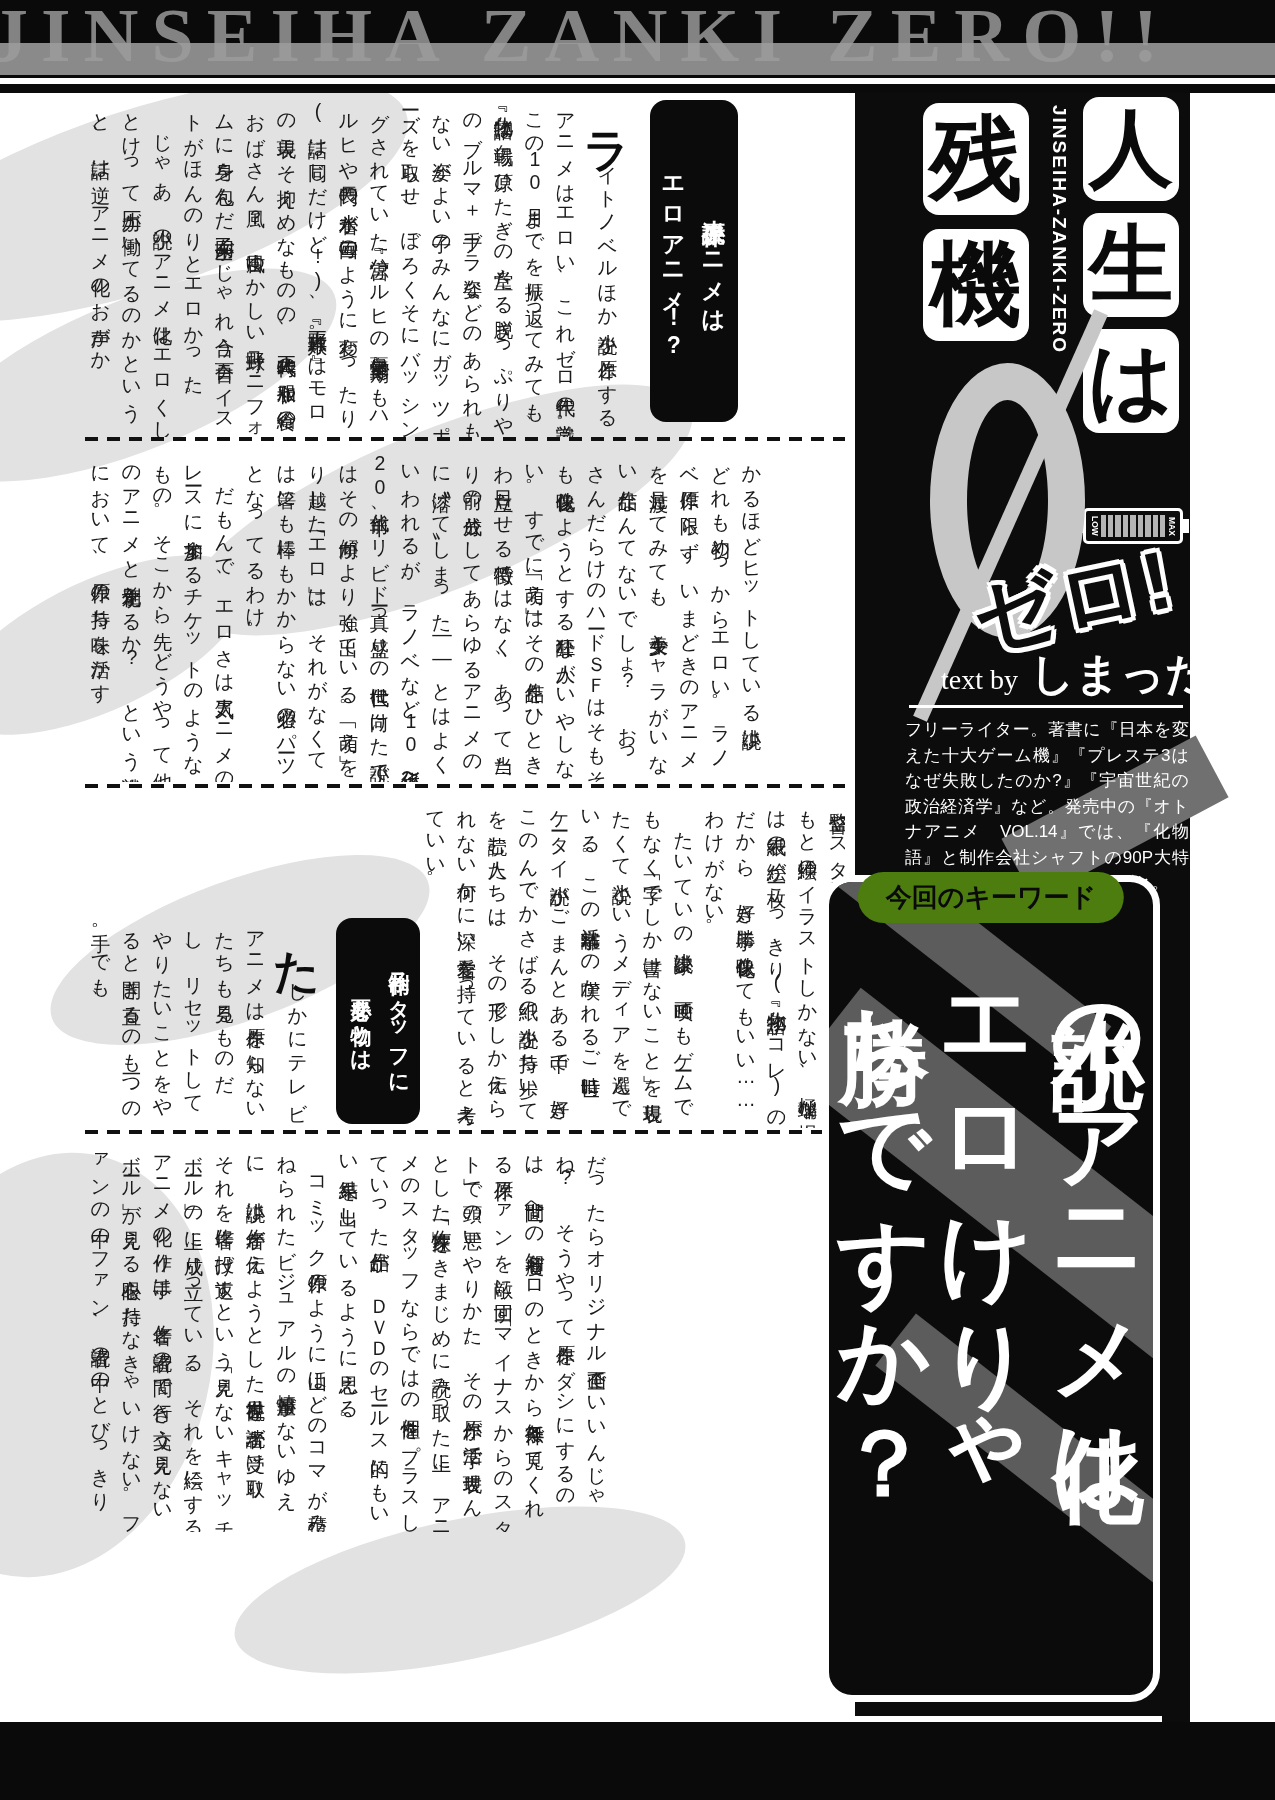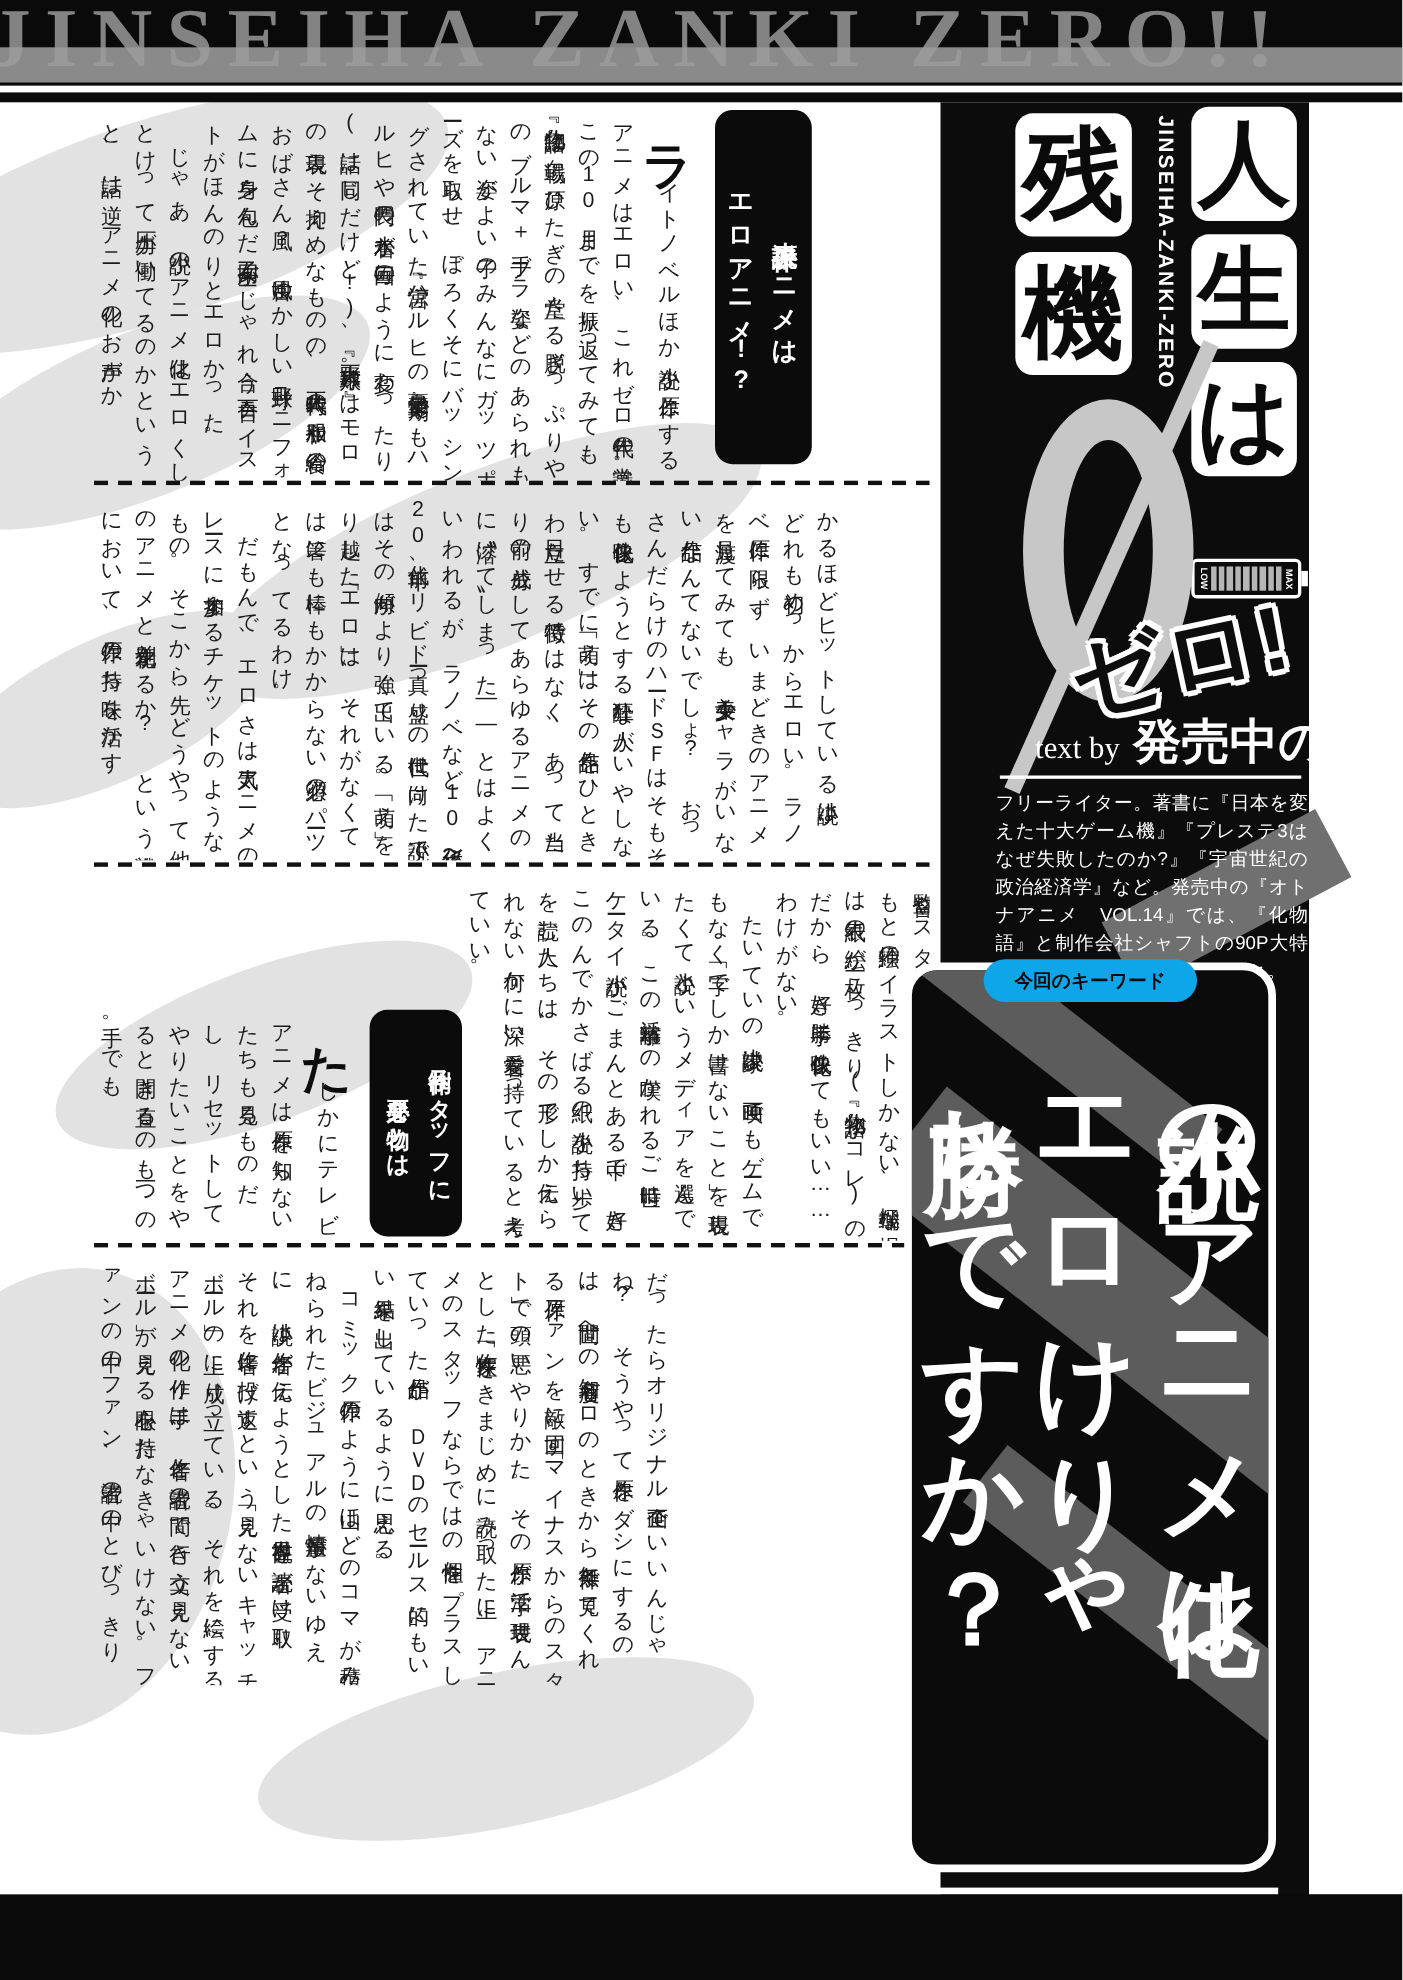--- a/index.html
+++ b/index.html
@@ -95,21 +95,21 @@
   .kbox .claw { position:absolute; background:#5c5c5c; }
   .claw1 { left:-120px; top:6px;  width:430px; height:58px;  transform:rotate(38deg); }
   .claw2 { left:-60px;  top:260px; width:540px; height:112px; transform:rotate(38deg); }
   .claw3 { left:20px;   top:560px; width:440px; height:66px;  transform:rotate(38deg); }
   .hc { position:absolute; writing-mode:vertical-rl; text-orientation:upright; color:#fff;
         font-weight:900; font-size:92px; line-height:1; letter-spacing:0; z-index:3; }
   .hc1 { right:8px;  top:62px; }
   .hc2 { left:112px; top:62px; }
   .hc3 { left:10px;  top:62px; }
   .pill { position:absolute; left:991px; top:872px; transform:translateX(-50%);
-          background:#0ea5e9; color:#0a0a0a; font-weight:900; font-size:17px;
+          background:#4d7c0f; color:#0a0a0a; font-weight:900; font-size:26px;
           padding:8px 28px; border-radius:999px; white-space:nowrap; z-index:5;font-family:Liberation Serif, serif; }
 
   
   .footer-line { position:absolute; left:0; top:1716px; width:1162px; height:6px;
                  background:#fff; z-index:4; }
   .footer { position:absolute; left:0; top:1722px; width:1275px; height:78px;
             background:#0a0a0a; z-index:3; }
 </style>
 </head>
 <body>
@@ -188,21 +188,21 @@
         <i></i>
         <i></i>
         <i></i>
       </span>
     <span class="batt-label">MAX</span>
   </div>
   <div class="zero-ring"></div>
   <div class="zero-slash"></div>
   <div class="zero-label">ゼロ!</div>
   <div class="credit">
-    <span class="credit-prefix">text by</span><span class="credit-author">発売中の</span>
+    <span class="credit-prefix">text by</span><span class="credit-author">しまった</span>
   </div>
   <div class="credit-rule"></div>
   <div class="bio-deco"></div>
   <div class="bio">フリーライター。著書に『日本を変えた十大ゲーム機』『プレステ3はなぜ失敗したのか?』『宇宙世紀の政治経済学』など。発売中の『オトナアニメ　VOL.14』では、『化物語』と制作会社シャフトの90P大特集!　そちらも読んで頂ければと。</div>
 </div>
 
 <div class="kbox">
   <div class="claw claw1"></div>
   <div class="claw claw2"></div>
   <div class="claw claw3"></div>

